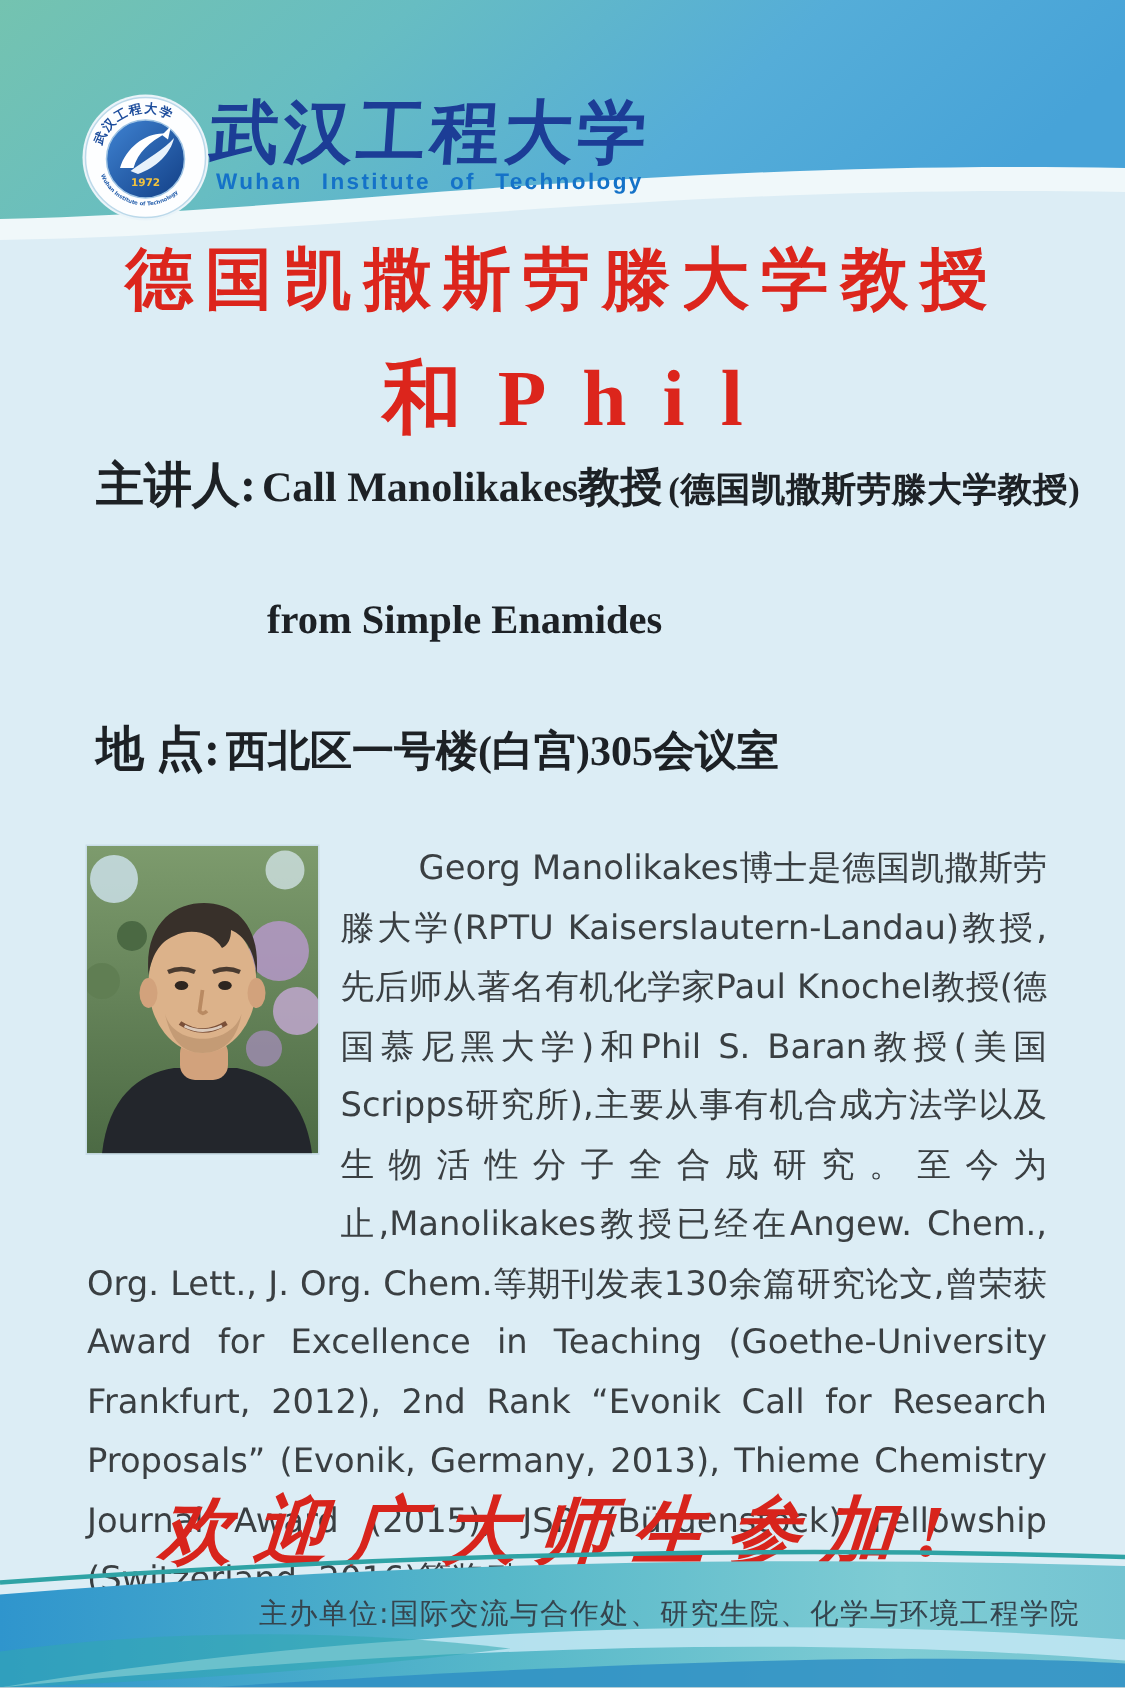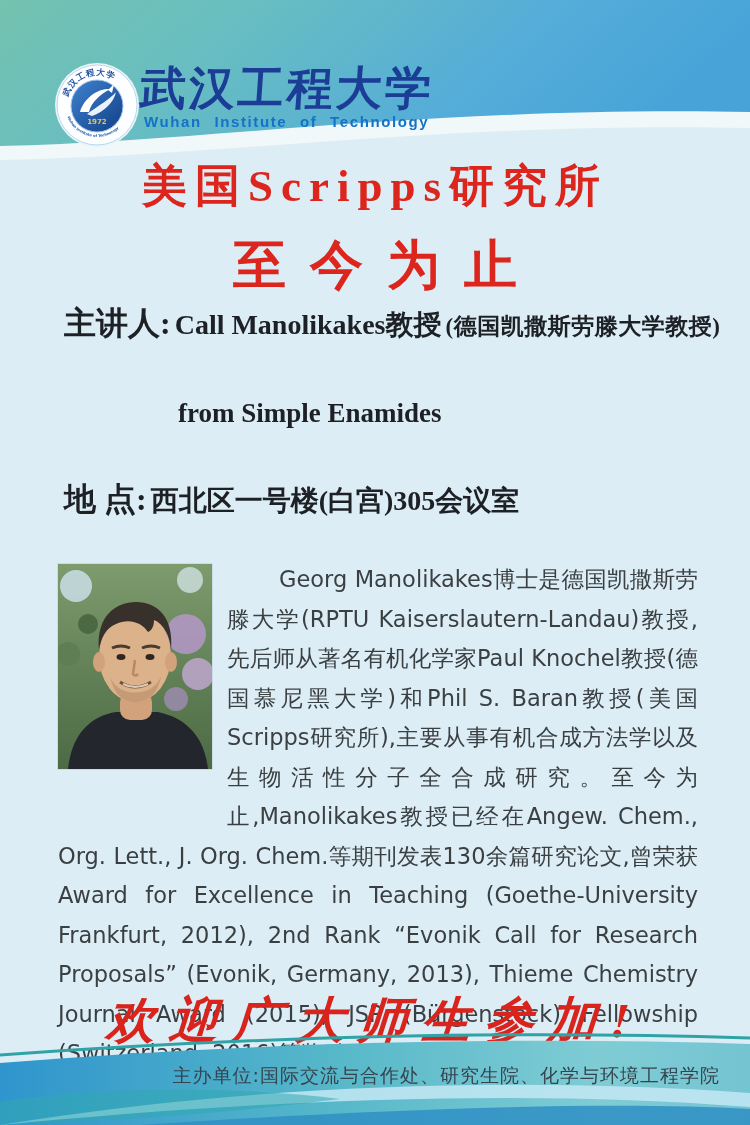--- a/index.html
+++ b/index.html
@@ -122,22 +122,22 @@
     <circle cx="43" cy="44" r="26" fill="url(#bg1)" stroke="#9fc4e4" stroke-width="1"></circle>
     <path d="M26,50 C30,36 44,26 56,27 C46,33 38,39 35,50 Z" fill="#ffffff"></path>
     <path d="M33,52 C44,44 56,37 62,30 C60,40 50,50 38,54 Z" fill="#e8f2fb"></path>
     <path d="M54,28 L60,22 L58,31 Z" fill="#ffffff"></path>
     <text x="43" y="62" text-anchor="middle" font-size="7" font-weight="bold" fill="#f2c23e">1972</text>
   </svg>
 
   <div class="abs univ-callig">武汉工程大学</div>
   <div class="abs univ-en">Wuhan Institute of Technology</div>
 
-  <div class="abs title1">美国Scripps研究所</div>
-  <div class="abs title2">至今为止</div>
+  <div class="abs title1">德国凯撒斯劳滕大学教授</div>
+  <div class="abs title2">和Phil</div>
 
   <div class="abs info-row r1">
     <span class="info-label">主讲人:</span>
     <span class="info-value">Call Manolikakes教授</span>
     <span class="affil">(德国凯撒斯劳滕大学教授)</span>
   </div>
 
   <div class="abs info-row r2b">
     <span class="topic-en">from Simple Enamides</span>
   </div>

